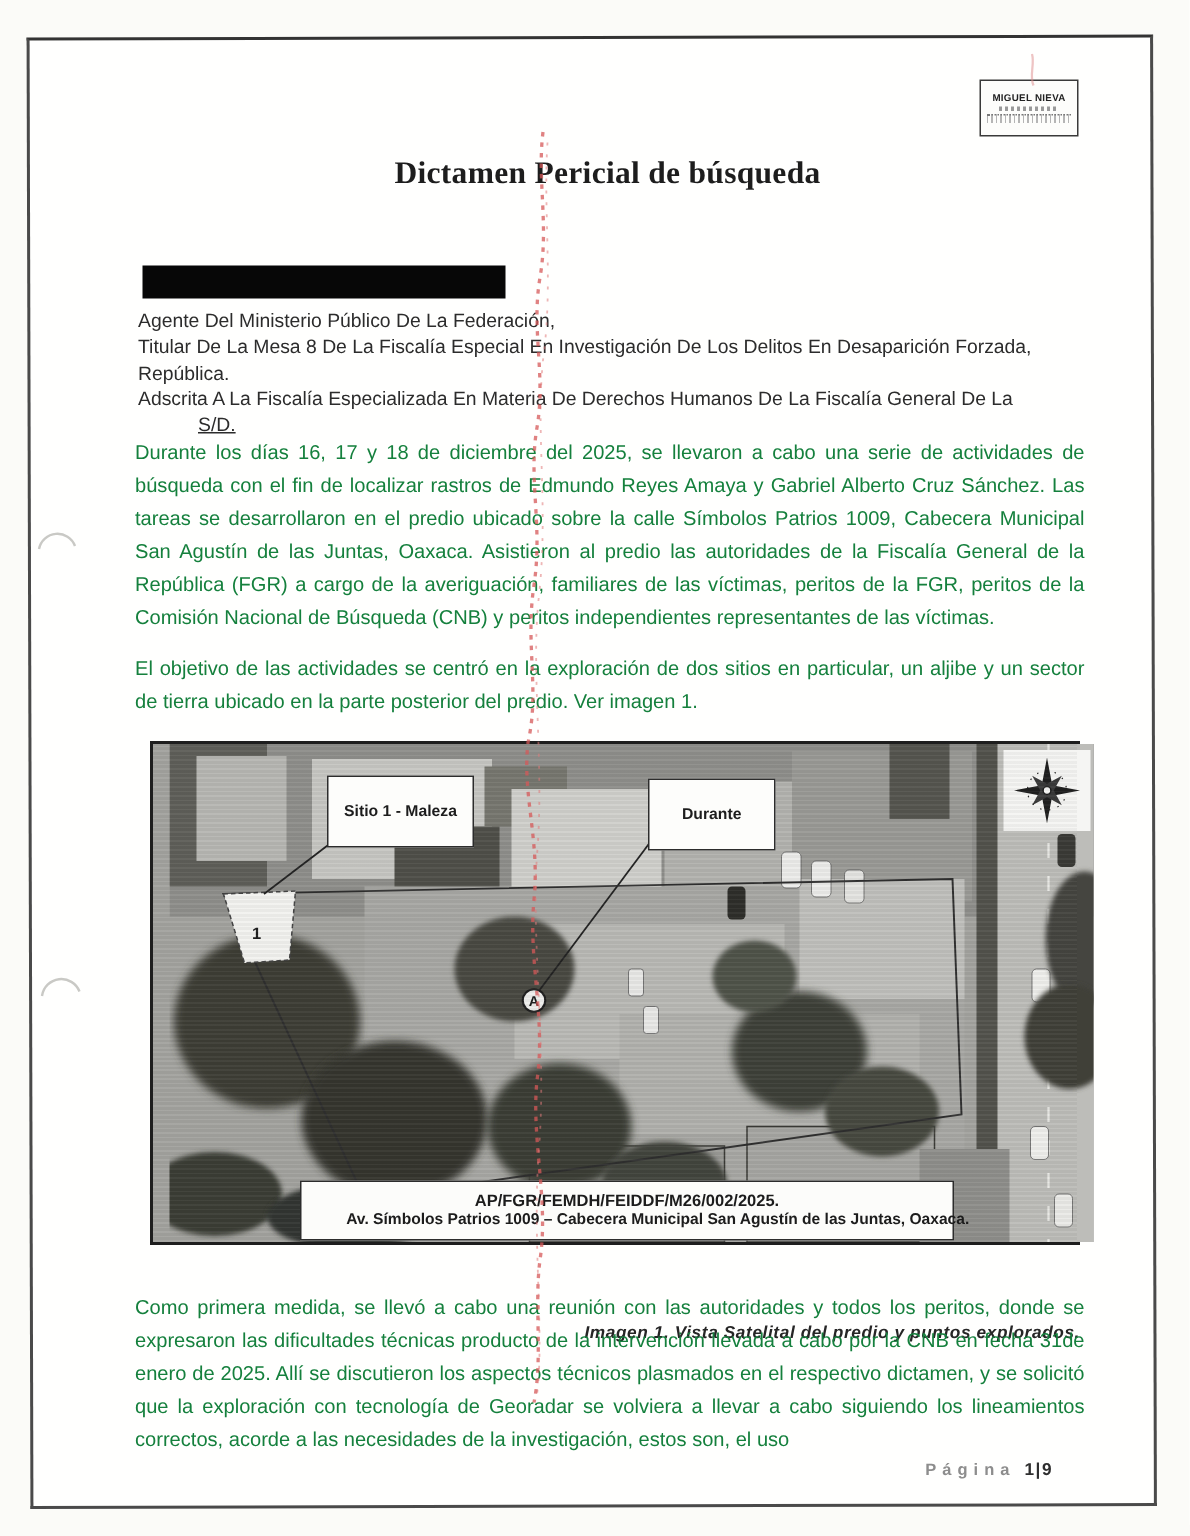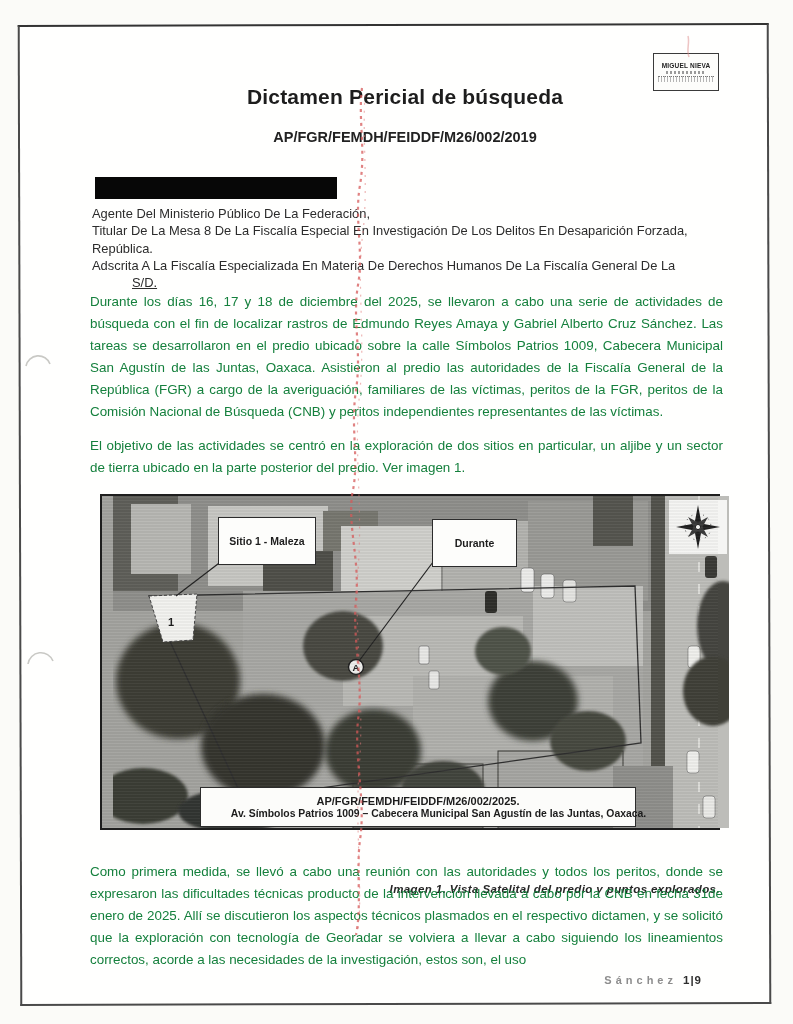--- a/index.html
+++ b/index.html
@@ -22,22 +22,22 @@
   .stamp{
     position:absolute;left:653px;top:53px;width:64px;height:36px;
     border:1px solid #3a3a3a;background:#fdfdfb;
     display:flex;flex-direction:column;align-items:center;justify-content:center;gap:2px;
   }
   .stamp-name{font-size:6.5px;font-weight:bold;letter-spacing:.2px;color:#222;}
   .stamp-line{width:40px;height:3px;background:repeating-linear-gradient(90deg,#9a9a9a 0 2px,transparent 2px 4px);}
   .stamp-strip{width:56px;height:5px;border-top:1px dotted #777;background:repeating-linear-gradient(90deg,#b5b5b5 0 1px,transparent 1px 3px);}
 
   .title{
-    position:absolute;left:90px;width:630px;top:85px;text-align:center;
-    font-size:21px;font-weight:bold;color:#1d1d1d;letter-spacing:.2px;
+    position:absolute;left:90px;width:630px;top:103px;text-align:center;
+    font-size:21px;font-weight:bold;color:#1d1d1d;letter-spacing:.2px;font-family:Liberation Serif, serif;
   }
   .subtitle{
     position:absolute;left:90px;width:630px;top:129px;text-align:center;
     font-size:14.5px;font-weight:bold;color:#222;
   }
   .redaction{
     position:absolute;left:95px;top:177px;width:242px;height:22px;background:#070707;
   }
   .recipient{
     position:absolute;left:92px;top:205px;width:650px;
@@ -99,21 +99,20 @@
 
 <div class="content">
 
   <div class="stamp">
     <span class="stamp-name">MIGUEL NIEVA</span>
     <span class="stamp-line"></span>
     <span class="stamp-strip"></span>
   </div>
 
   <div class="title">Dictamen Pericial de búsqueda</div>
-  <div class="subtitle">AP/FGR/FEMDH/FEIDDF/M26/002/2019</div>
 
   <div class="redaction"></div>
 
   <div class="recipient">
     <div>Agente Del Ministerio Público De La Federación,</div>
     <div>Titular De La Mesa 8 De La Fiscalía Especial En Investigación De Los Delitos En Desaparición Forzada,</div>
     <div>República.</div>
     <div>Adscrita A La Fiscalía Especializada En Materia De Derechos Humanos De La Fiscalía General De La</div>
     <div class="salutation">S/D.</div>
   </div>
@@ -214,21 +213,21 @@
       <span class="a1">AP/FGR/FEMDH/FEIDDF/M26/002/2025.</span>
       <span class="a2">Av. Símbolos Patrios 1009 – Cabecera Municipal San Agustín de las Juntas, Oaxaca.</span>
     </div>
   </div>
 
   <div class="caption">Imagen 1. Vista Satelital del predio y puntos explorados.</div>
 
   <div class="para p3">Como primera medida, se llevó a cabo una reunión con las autoridades y todos los peritos, donde se expresaron las dificultades técnicas producto de la intervención llevada a cabo por la CNB en fecha 31de enero de 2025. Allí se discutieron los aspectos técnicos plasmados en el respectivo dictamen, y se solicitó que la exploración con tecnología de Georadar se volviera a llevar a cabo siguiendo los lineamientos correctos, acorde a las necesidades de la investigación, estos son, el uso</div>
 
   <div class="footer">
-    <span class="f-label">Sánchez</span><span class="f-page">1|9</span>
+    <span class="f-label">Página</span><span class="f-page">1|9</span>
   </div>
 </div>
 
 <svg class="overlay" width="793" height="1024" viewBox="0 0 793 1024">
   <path d="M362,88 C358,120 366,150 360,185 C354,220 364,250 358,285
            C352,320 362,350 356,390 C350,430 360,460 352,495
            C348,530 360,560 356,600 C352,640 364,680 358,720
            C354,760 366,800 360,840 C356,870 362,905 356,935" fill="none" stroke="#d65858" stroke-width="2.2" stroke-dasharray="3 4" opacity="0.75"></path>
   <path d="M365,95 C362,140 369,190 362,240 C357,290 366,340 359,400
            C354,450 363,510 358,570 C354,630 365,700 359,770 C355,830 363,890 358,930" fill="none" stroke="#e07a7a" stroke-width="1.2" stroke-dasharray="2 6" opacity="0.55"></path>

